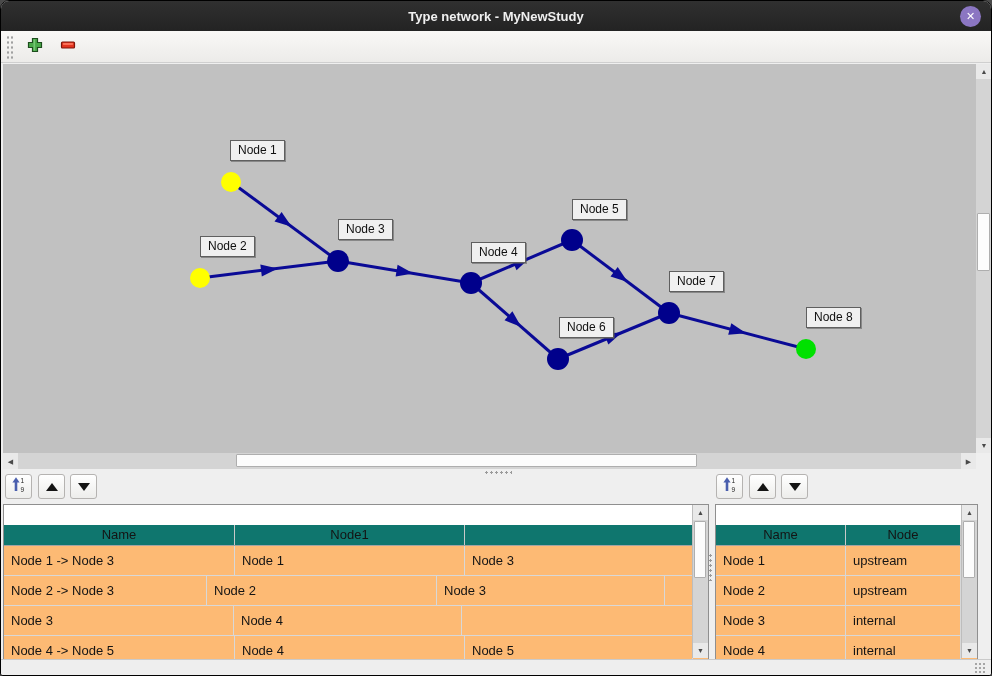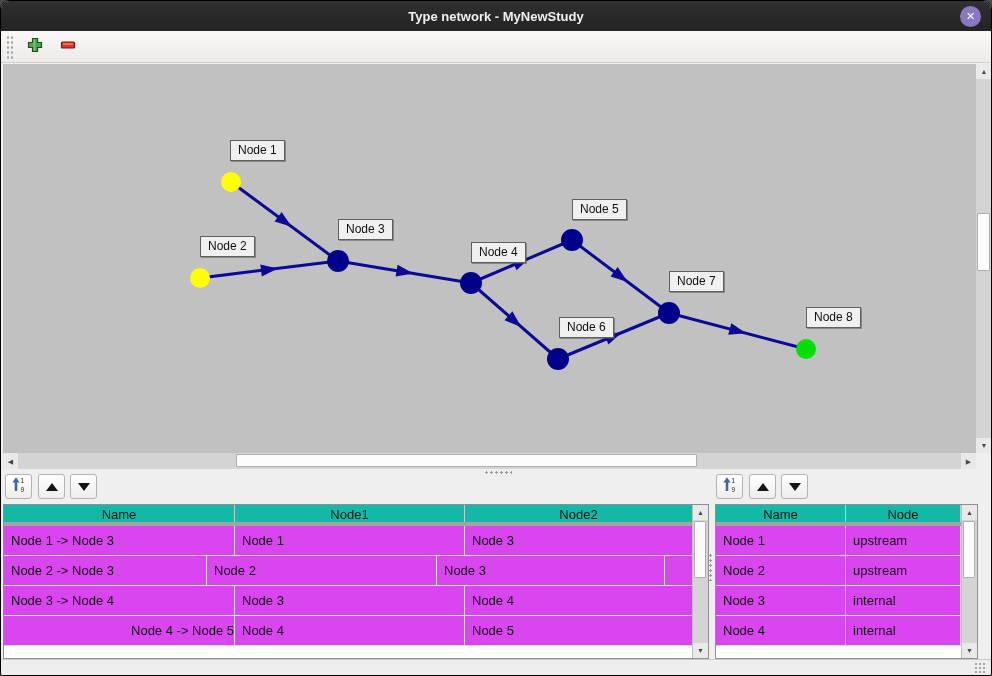--- a/index.html
+++ b/index.html
@@ -59,23 +59,23 @@
     position:absolute; top:473px; width:27px; height:25px;
     background:linear-gradient(#ffffff,#ededeb); border:1px solid #b5b3b1; border-radius:3px;
     display:flex; align-items:center; justify-content:center; cursor:pointer;
   }
   .tri-up { width:0; height:0; border-left:6px solid transparent; border-right:6px solid transparent; border-bottom:8px solid #141414; }
   .tri-down { width:0; height:0; border-left:6px solid transparent; border-right:6px solid transparent; border-top:8px solid #141414; }
   
   .tablebox { position:absolute; top:503px; background:#fff; border:1px solid #8f8f8f; }
   .tb-left  { left:2px;   width:706px; height:155px; }
   .tb-right { left:714px; width:263px; height:155px; }
-  .thead { display:flex; height:21px; background:#14b8a6; border-bottom:4px solid #a3a3a3; }
+  .thead { display:flex; height:21px; background:#0f766e; border-bottom:1px solid #a3a3a3;margin-top:20px; }
   .th { font-size:13px; color:#141414; text-align:center; line-height:20px; border-right:1px solid #c9c9c9; cursor:pointer; }
-  .trow { display:flex; height:30px; border-bottom:1px solid #d8d8d8; background:#d946ef; cursor:pointer; }
+  .trow { display:flex; height:30px; border-bottom:1px solid #d8d8d8; background:#fdba74; cursor:pointer; }
   .td { font-size:13px; color:#141414; line-height:29px; padding-left:7px; border-right:1px solid #d8d8d8;
         white-space:nowrap; overflow:hidden; }
   .t-scroll { position:absolute; top:0; right:0; width:16px; height:100%; background:#d4d4d4; border-left:1px solid #bdbdbd; }
   
   .statusbar { position:absolute; left:0; top:658px; width:100%; height:18px; background:#eeeeee; border-top:1px solid #cacaca; }
   .resize-grip { position:absolute; right:5px; bottom:3px; width:12px; height:12px;
     background-image:radial-gradient(circle,#a5a5a5 1px,transparent 1.2px); background-size:4px 4px; cursor:nwse-resize; }
 </style>
 </head>
 <body>
@@ -183,40 +183,38 @@
     <span class="tri-up"></span>
   </div>
   <div class="ctl-btn" style="left:780px;">
     <span class="tri-down"></span>
   </div>
 
   <div class="tablebox tb-left">
     <div class="thead">
       <div class="th" style="width:231px;">Name</div>
       <div class="th" style="width:230px;">Node1</div>
-      <div class="th" style="width:228px;">Node2</div>
     </div>
     <div id="branches-body">
         <div class="trow">
           <div class="td" style="width: 231px;">Node 1 -&gt; Node 3</div>
           <div class="td" style="width: 230px;">Node 1</div>
           <div class="td" style="width: 228px;">Node 3</div>
         </div>
         <div class="trow">
           <div class="td" style="width: 203px;">Node 2 -&gt; Node 3</div>
           <div class="td" style="width: 230px;">Node 2</div>
           <div class="td" style="width: 228px;">Node 3</div>
         </div>
         <div class="trow">
-          <div class="td" style="width: 231px;">Node 3 -&gt; Node 4</div>
           <div class="td" style="width: 230px;">Node 3</div>
           <div class="td" style="width: 228px;">Node 4</div>
         </div>
         <div class="trow">
-          <div class="td" style="width: 231px; text-align: right;">Node 4 -&gt; Node 5</div>
+          <div class="td" style="width: 231px;">Node 4 -&gt; Node 5</div>
           <div class="td" style="width: 230px;">Node 4</div>
           <div class="td" style="width: 228px;">Node 5</div>
         </div>
       </div>
     <div class="t-scroll">
       <div class="sb-arrow" style="left:0;top:0;width:15px;height:15px;">▲</div>
       <div class="sb-thumb" style="left:1px;top:16px;width:12px;height:57px;"></div>
       <div class="sb-arrow" style="left:0;bottom:0;width:15px;height:15px;">▼</div>
     </div>
   </div>

